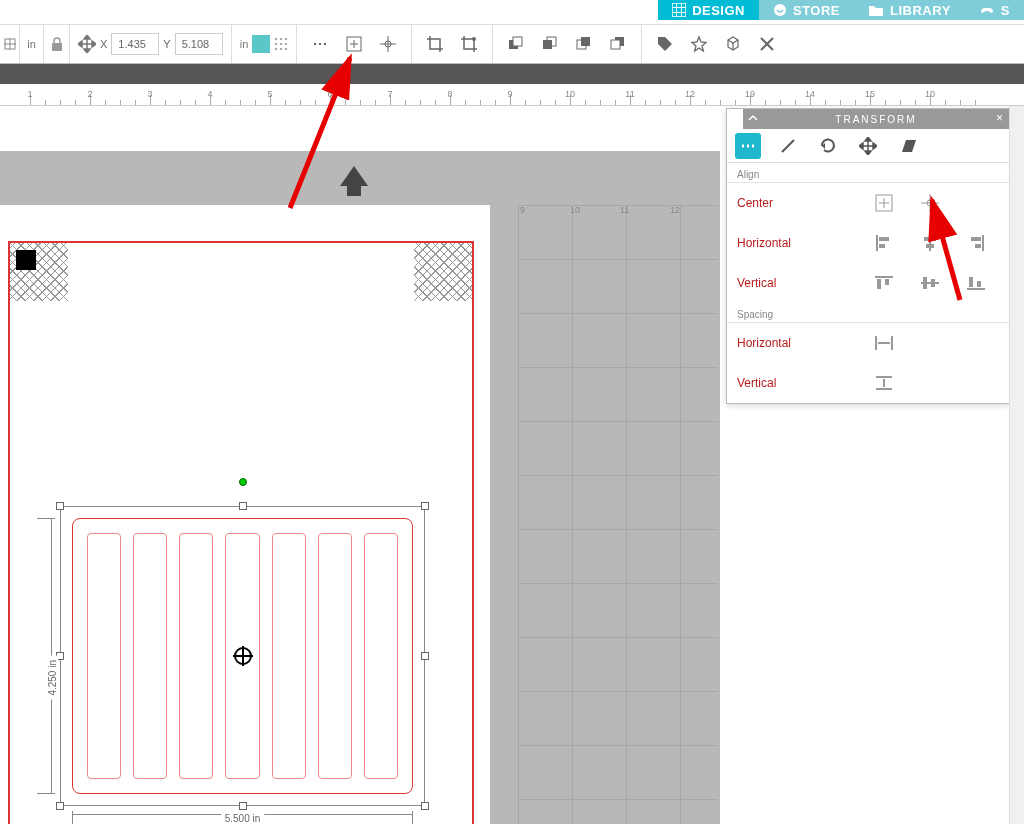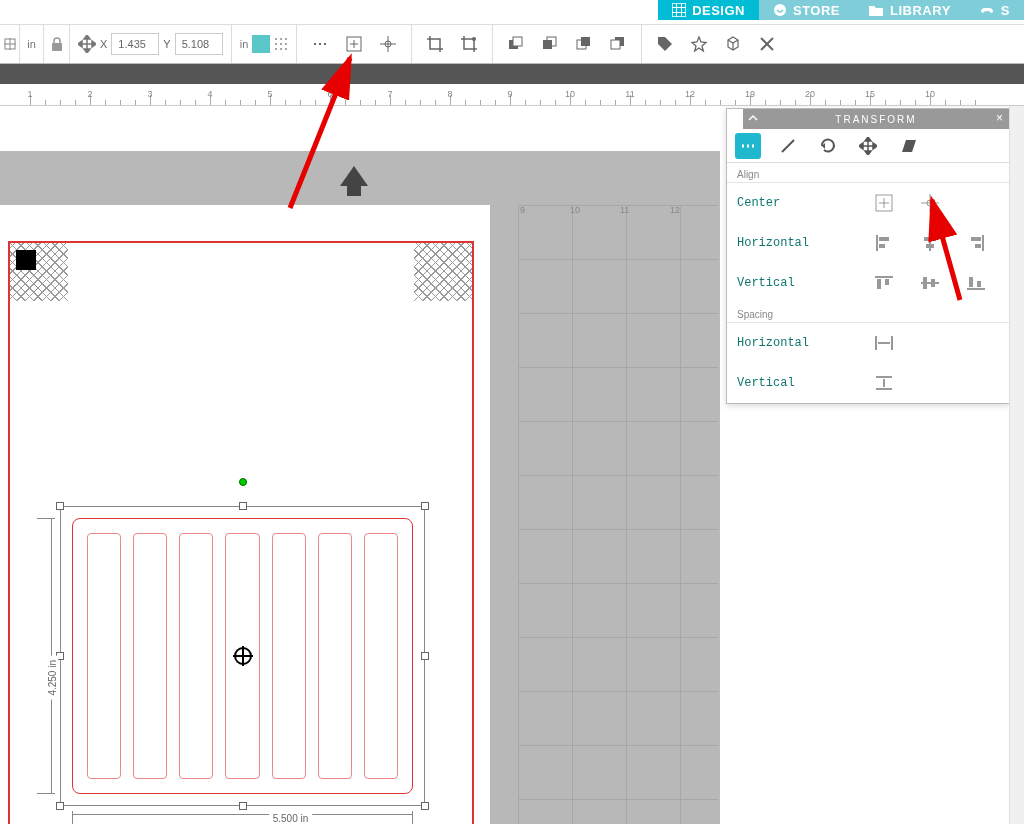--- a/index.html
+++ b/index.html
@@ -67,37 +67,37 @@
   .selection .centermark::after  { left: -3px; top: 6px; height: 2px; width: 20px; }
 
   .design { position: absolute; top: 12px; left: 12px; right: 12px; bottom: 12px; border: 1px solid #d33; border-radius: 8px; }
   .design .slots { position: absolute; inset: 14px; display: flex; gap: 12px; }
   .design .slot { flex: 1; border: 1px solid #e88; border-radius: 4px; }
 
   
   .dim-h { position: absolute; bottom: -26px; left: 12px; right: 12px; height: 18px; border-top: 1px solid #888; }
   .dim-h::before, .dim-h::after { content: ""; position: absolute; top: -4px; width: 1px; height: 18px; background: #888; }
   .dim-h::before { left: 0; } .dim-h::after { right: 0; }
-  .dim-h .lbl { position: absolute; top: -2px; left: 50%; transform: translateX(-50%); font-size: 10px; color: #666; background: #fff; padding: 0 4px; margin-left: 48px; }
+  .dim-h .lbl { position: absolute; top: -2px; left: 50%; transform: translateX(-50%); font-size: 10px; color: #666; background: #fff; padding: 0 4px; }
   .dim-v { position: absolute; left: -26px; top: 12px; bottom: 12px; width: 18px; border-right: 1px solid #888; }
   .dim-v::before, .dim-v::after { content: ""; position: absolute; right: -4px; height: 1px; width: 18px; background: #888; }
   .dim-v::before { top: 0; } .dim-v::after { bottom: 0; }
   .dim-v .lbl { position: absolute; top: 50%; right: -2px; transform: translateY(-50%) rotate(-90deg); transform-origin: right center; font-size: 10px; color: #666; background: #fff; padding: 0 4px; white-space: nowrap; }
 
   
   .panel { position: absolute; top: 108px; right: 14px; width: 284px; background: #fff; border: 1px solid #bbb; box-shadow: 0 2px 6px rgba(0,0,0,.15); }
   .panel .titlebar { height: 20px; background: #999; color: #fff; font-size: 10px; letter-spacing: 2px; display: flex; align-items: center; justify-content: center; position: relative; margin-left: 16px; }
   .panel .titlebar .chev { position: absolute; left: 4px; top: 3px; }
   .panel .titlebar .xbtn { position: absolute; right: 4px; top: 2px; font-size: 12px; cursor: pointer; }
   .panel .tabs { height: 34px; display: flex; align-items: center; gap: 14px; padding: 0 8px; border-bottom: 1px solid #ddd; }
   .panel .tabs .tab { width: 26px; height: 26px; display: flex; align-items: center; justify-content: center; border-radius: 3px; cursor: pointer; }
   .panel .tabs .tab.active { background: #1fb8cf; }
   .panel .section-h { font-size: 10px; color: #888; padding: 6px 10px 2px; border-bottom: 1px solid #e4e4e4; }
   .panel .row { display: flex; align-items: center; height: 40px; padding: 0 10px; }
-  .panel .row .label { flex: 1; font-size: 12px; color: #0f766e; font-family: Liberation Mono, monospace; }
+  .panel .row .label { flex: 1; font-size: 12px; color: #b91c1c; }
   .panel .row .opt { width: 46px; display: flex; align-items: center; justify-content: center; cursor: pointer; }
 
   
   .arrow-red { position: absolute; pointer-events: none; }
 
   
   .vscroll { position: absolute; top: 106px; right: 0; width: 15px; bottom: 0; background: #f0f0f0; border-left: 1px solid #ddd; }
 </style>
 </head>
 <body>
@@ -356,21 +356,21 @@
     <div class="lbl" style="left: 690px;">12</div>
     <div class="tick" style="left: 705px; height: 5px;"></div>
     <div class="tick" style="left: 720px; height: 5px;"></div>
     <div class="tick" style="left: 735px; height: 5px;"></div>
     <div class="tick" style="left: 750px; height: 10px;"></div>
     <div class="lbl" style="left: 750px;">19</div>
     <div class="tick" style="left: 765px; height: 5px;"></div>
     <div class="tick" style="left: 780px; height: 5px;"></div>
     <div class="tick" style="left: 795px; height: 5px;"></div>
     <div class="tick" style="left: 810px; height: 10px;"></div>
-    <div class="lbl" style="left: 810px;">20</div>
+    <div class="lbl" style="left: 810px;">14</div>
     <div class="tick" style="left: 825px; height: 5px;"></div>
     <div class="tick" style="left: 840px; height: 5px;"></div>
     <div class="tick" style="left: 855px; height: 5px;"></div>
     <div class="tick" style="left: 870px; height: 10px;"></div>
     <div class="lbl" style="left: 870px;">15</div>
     <div class="tick" style="left: 885px; height: 5px;"></div>
     <div class="tick" style="left: 900px; height: 5px;"></div>
     <div class="tick" style="left: 915px; height: 5px;"></div>
     <div class="tick" style="left: 930px; height: 10px;"></div>
     <div class="lbl" style="left: 930px;">10</div>

